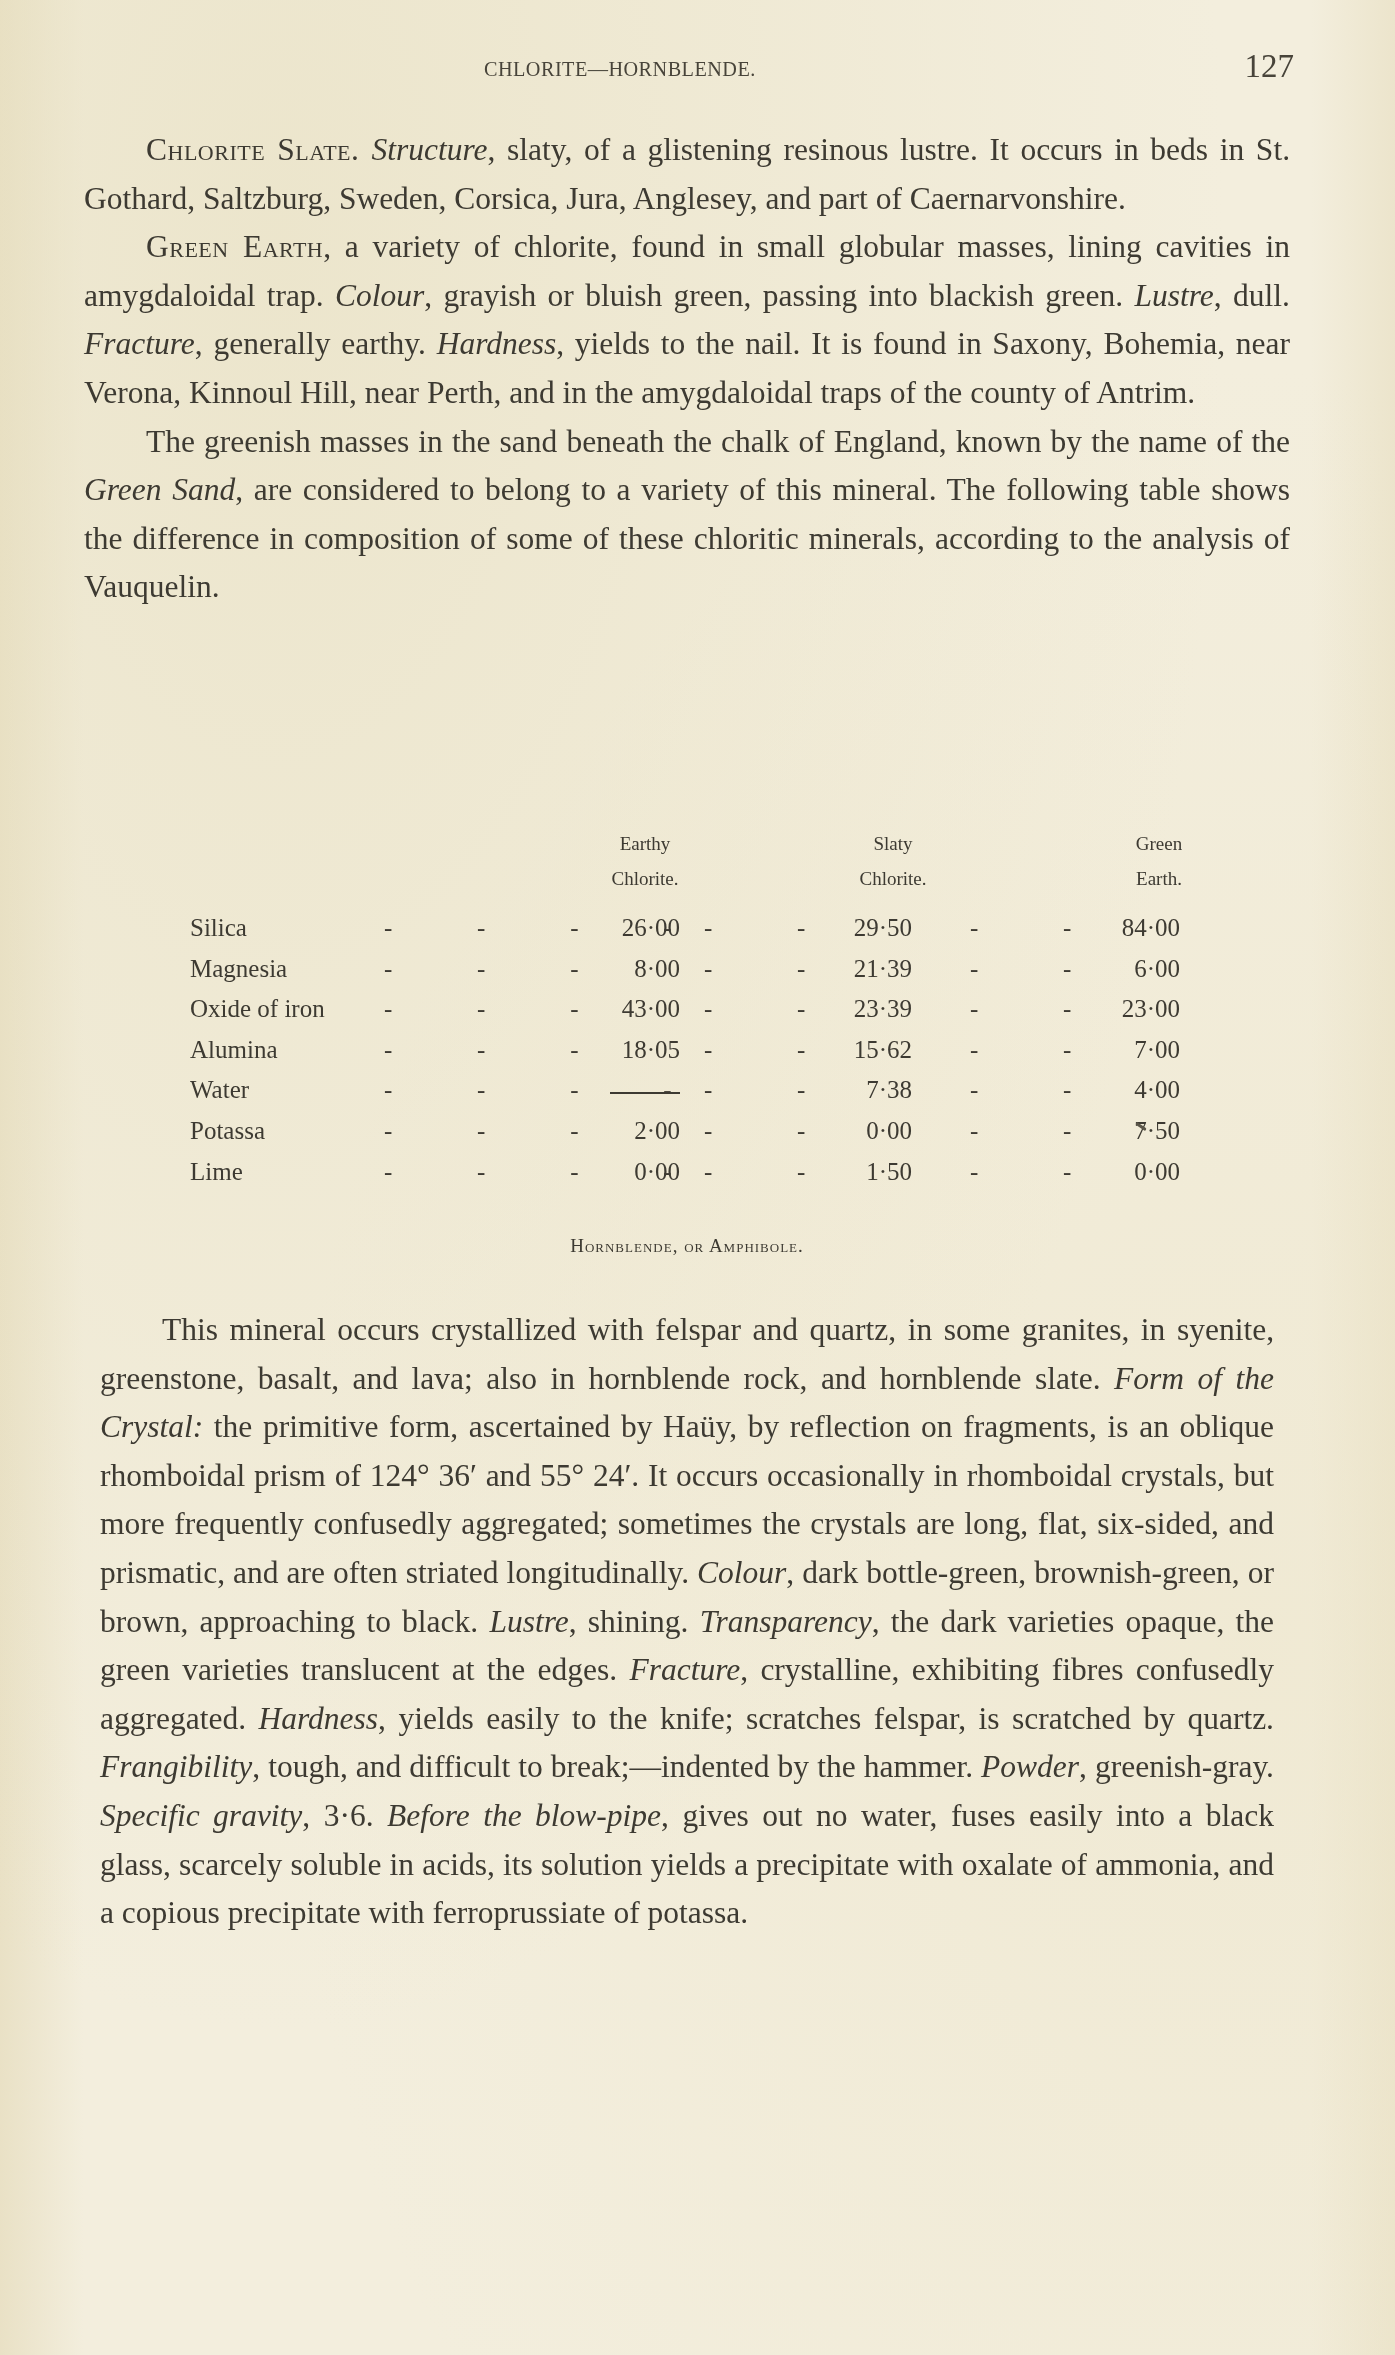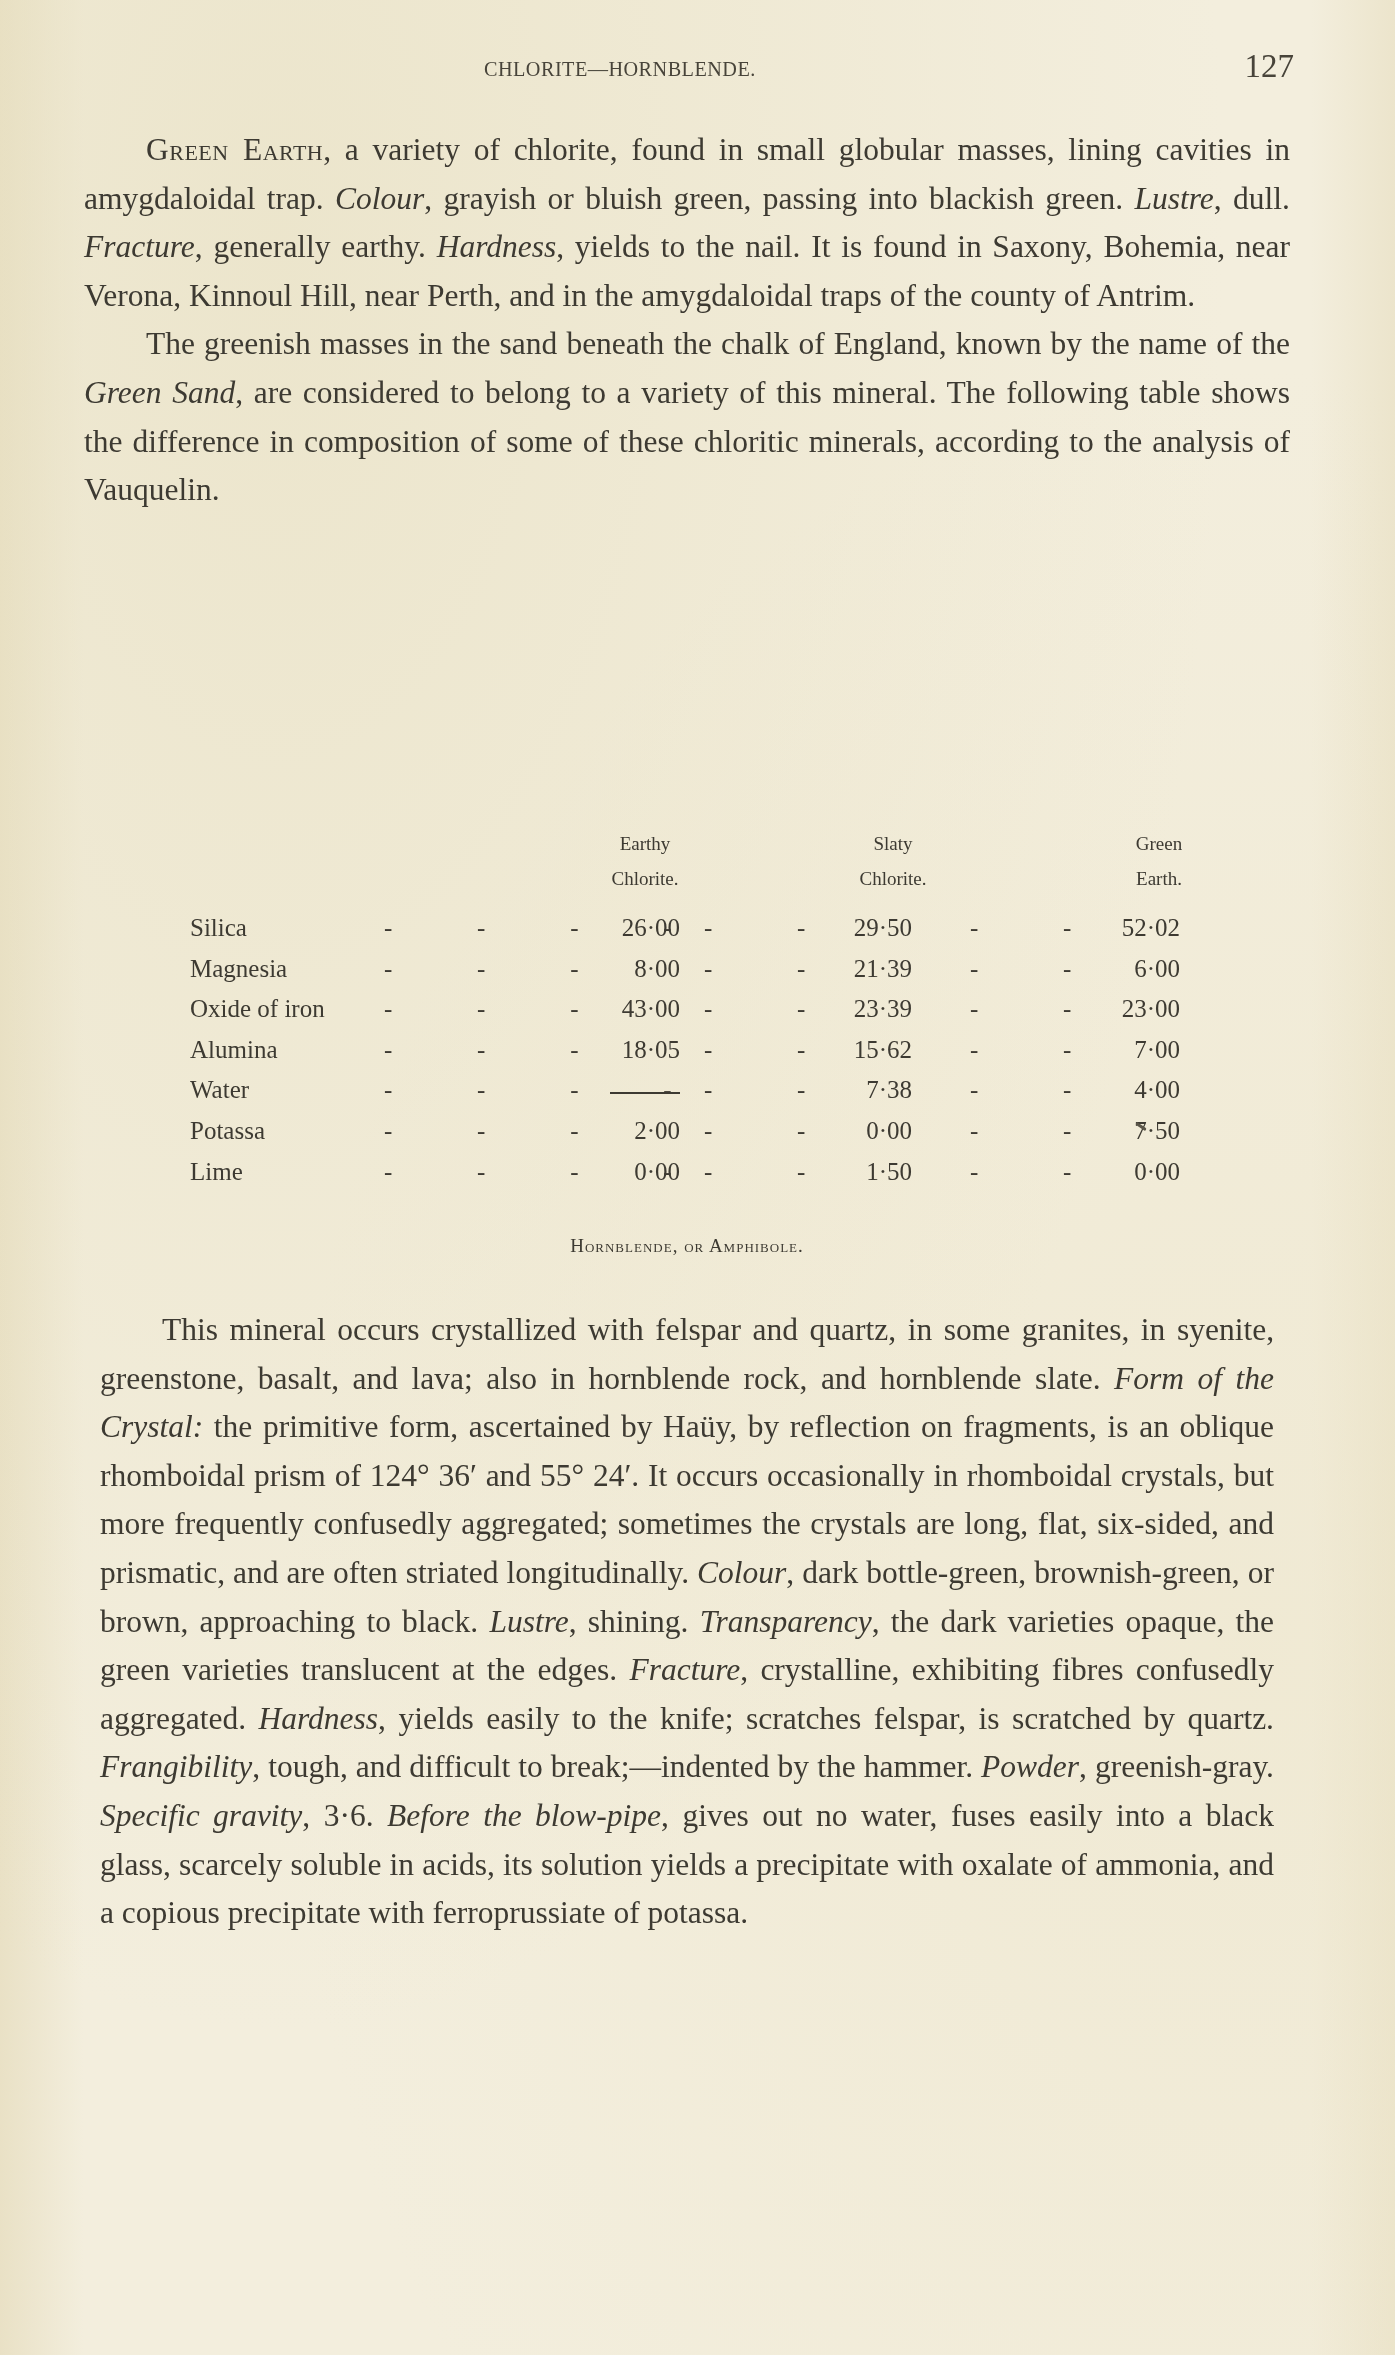--- a/index.html
+++ b/index.html
@@ -159,20 +159,21 @@
 <body>
 
 <div class="page">
 
   <div class="running-head">
     <span class="running-title">CHLORITE—HORNBLENDE.</span>
     <span class="page-number">127</span>
   </div>
 
   <div class="body-text">
+    <p><span class="sc">Chlorite Slate.  </span><span class="it">Structure</span><span>, slaty, of a glistening resinous lustre. It occurs in beds in St. Gothard, Saltzburg, Sweden, Corsica, Jura, Anglesey, and part of Caernarvonshire.</span></p>
     <p><span class="sc">Green Earth</span><span>, a variety of chlorite, found in small globular masses, lining cavities in amygdaloidal trap.  </span><span class="it">Colour</span><span>, grayish or bluish green, passing into blackish green.  </span><span class="it">Lustre</span><span>, dull.  </span><span class="it">Fracture</span><span>, generally earthy.  </span><span class="it">Hardness</span><span>, yields to the nail.  It is found in Saxony, Bohemia, near Verona, Kinnoul Hill, near Perth, and in the amygdaloidal traps of the county of Antrim.</span></p>
     <p><span>The greenish masses in the sand beneath the chalk of England, known by the name of the </span><span class="it">Green Sand</span><span>, are considered to belong to a variety of this mineral.  The following table shows the difference in composition of some of these chloritic minerals, according to the analysis of Vauquelin.</span></p>
   </div>
 
   <div class="table-block">
     <div class="tbl-head">
       <div class="col-head ch-1">
         <span>Earthy</span>
         <span>Chlorite.</span>
       </div>
@@ -184,21 +185,21 @@
         <span>Green</span>
         <span>Earth.</span>
       </div>
     </div>
     <div id="table-rows">
         <div class="tbl-row">
           <span class="row-label">Silica</span>
           <span class="leader" style="left: 300px; white-space: pre; word-spacing: 22px;">-   -   -   -</span>
           <span class="cell c1">26·00</span>
           <span class="cell c2">29·50</span>
-          <span class="cell c3">52·02</span>
+          <span class="cell c3">84·00</span>
           <span class="leader" style="left: 620px; white-space: pre; word-spacing: 22px;">-   -</span>
           <span class="leader" style="left: 886px; white-space: pre; word-spacing: 22px;">-   -</span>
         </div>
         <div class="tbl-row">
           <span class="row-label">Magnesia</span>
           <span class="leader" style="left: 300px; white-space: pre; word-spacing: 22px;">-   -   -</span>
           <span class="cell c1">8·00</span>
           <span class="cell c2">21·39</span>
           <span class="cell c3">6·00</span>
           <span class="leader" style="left: 620px; white-space: pre; word-spacing: 22px;">-   -</span>

